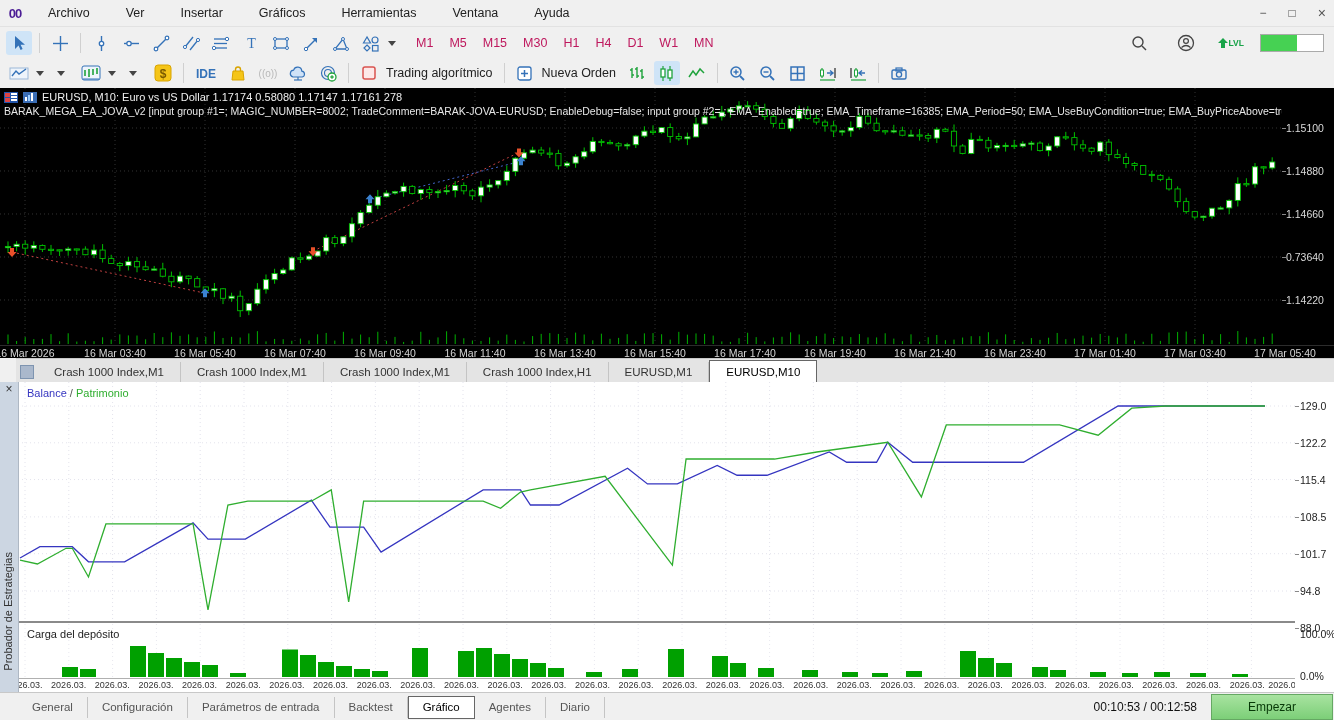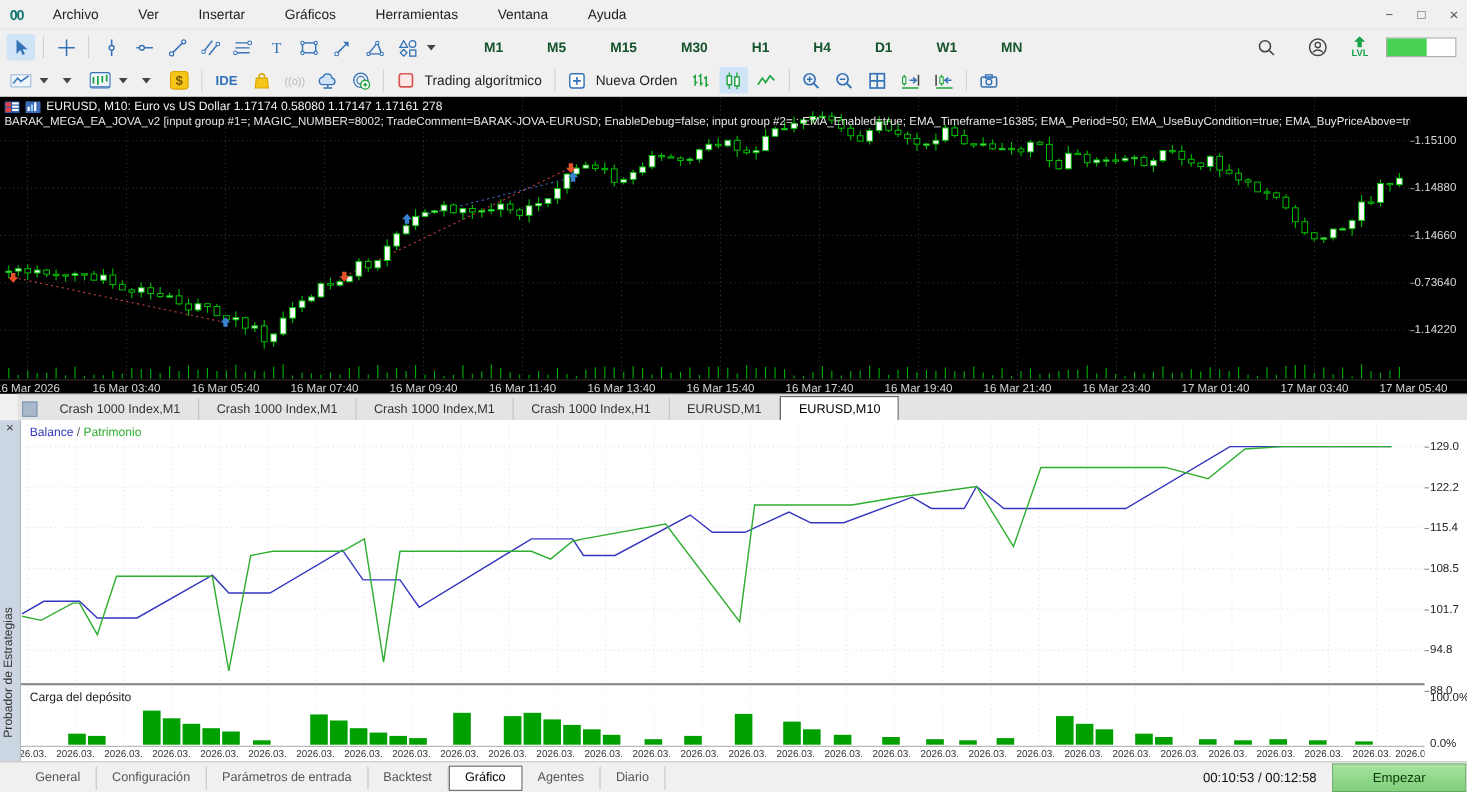--- a/index.html
+++ b/index.html
@@ -1,32 +1,32 @@
 <!DOCTYPE html>
 <html><head>
 <meta charset="utf-8">
 <style>
   html,body{margin:0;padding:0;background:#666;}
   #app{position:relative;width:1334px;height:720px;background:#f0f0f0;font-family:"Liberation Sans",sans-serif;overflow:hidden;}
   
   .titlebar{position:absolute;left:0;top:0;width:1334px;height:26px;background:#f0f0f0;display:flex;align-items:center;}
-  .applogo{width:30px;text-align:center;font-weight:bold;color:#0f766e;font-size:13px;letter-spacing:-1px;}
+  .applogo{width:30px;text-align:center;font-weight:bold;color:#4c1d95;font-size:13px;letter-spacing:-1px;}
   .menu-item{padding:0 18px;font-size:12.5px;color:#222;cursor:default;}
   .wincontrols{position:absolute;right:8px;top:0;height:26px;display:flex;align-items:center;gap:22px;color:#555;font-size:12px;}
   
   .toolbar{position:absolute;left:0;width:1334px;background:#f0f0f0;display:flex;align-items:center;}
   .t1{top:26px;height:32px;border-top:1px solid #e2e2e2;}
   .t2{top:58px;height:30px;}
   .tbtn{display:inline-flex;align-items:center;justify-content:center;width:26px;height:24px;margin:0 2px;border-radius:3px;}
   .tbtn.sel{background:#cfe4f7;}
   .tbtn svg{display:block;}
   .tsep{width:1px;height:20px;background:#d0d0d0;margin:0 5px;}
-  .tf{color:#14532d;font-size:12.5px;font-weight:bold;padding:0 8px;margin-left:24px;}
+  .tf{color:#be185d;font-size:12.5px;font-weight:normal;padding:0 8px;}
   .t1right{position:absolute;right:10px;top:0;height:32px;display:flex;align-items:center;gap:16px;}
-  .lvlbox{display:flex;flex-direction:column;align-items:center;color:#18a348;font-size:8.5px;font-weight:bold;line-height:1;}
+  .lvlbox{display:flex;flex-direction:row;align-items:center;color:#18a348;font-size:8.5px;font-weight:bold;line-height:1;}
   .battery{width:62px;height:16px;border:1px solid #aaa;background:#fff;}
   .battery i{display:block;height:100%;background:#46d153;}
   .tlabel{font-size:12.5px;color:#222;margin:0 6px 0 2px;}
   .caretbtn{width:12px;height:24px;display:inline-flex;align-items:center;justify-content:center;color:#444;font-size:9px;}
   
   .chartarea{position:absolute;left:0;top:88px;width:1334px;height:270px;background:#000;}
   #candles{position:absolute;left:0;top:0;}
   .chartinfo{position:absolute;left:4px;top:2px;height:14px;display:flex;align-items:center;gap:5px;color:#efefef;font-size:11px;white-space:nowrap;}
   .ci-ico{width:14px;height:11px;display:inline-block;}
   .ealine{position:absolute;left:4px;top:17px;color:#e7e7e7;font-size:10.5px;white-space:nowrap;width:1278px;overflow:hidden;}

